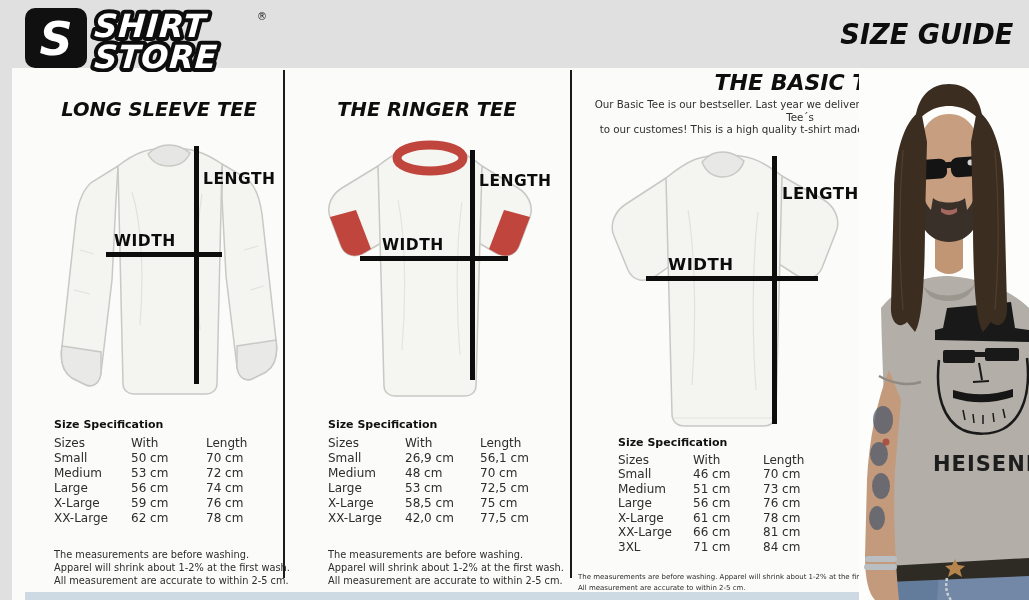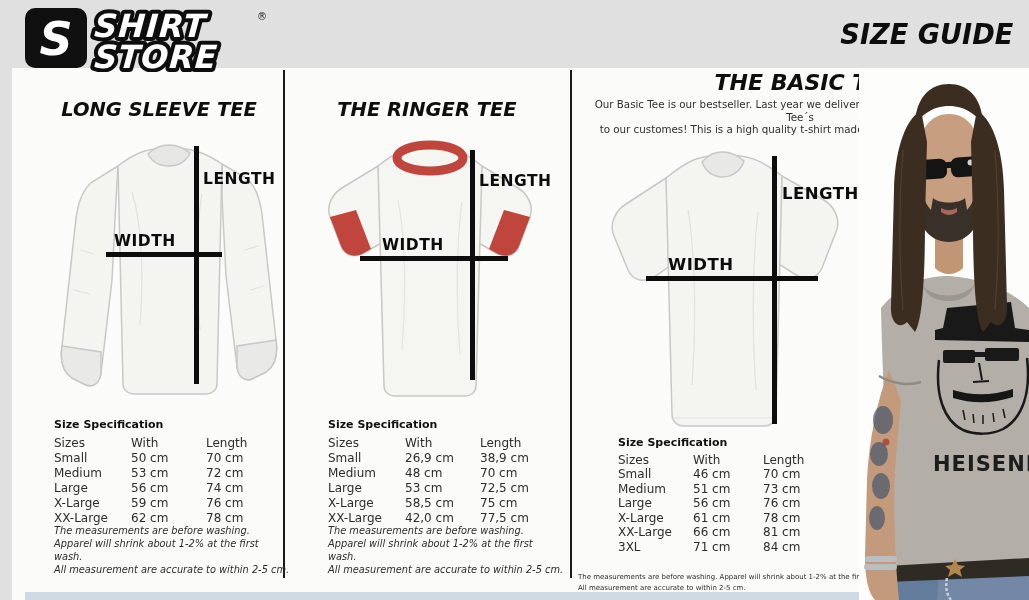--- a/index.html
+++ b/index.html
@@ -52,21 +52,21 @@
   .spec h3{margin:0 0 4px;font-size:11px;font-weight:bold;color:#101010;}
   .spec table{border-collapse:collapse;font-size:12px;color:#2d2d2d;}
   .spec th,.spec td{font-weight:normal;text-align:left;padding:0;height:15px;vertical-align:middle;}
   .spec3 th,.spec3 td{height:14.5px;}
   .spec1 th:nth-child(1),.spec2 th:nth-child(1){width:77px;}
   .spec1 th:nth-child(2),.spec2 th:nth-child(2){width:75px;}
   .spec1 th:nth-child(3),.spec2 th:nth-child(3){width:72px;}
   .spec3 th:nth-child(1){width:75px;}
   .spec3 th:nth-child(2){width:70px;}
   .spec3 th:nth-child(3){width:65px;}
-  .foot{margin:0 0 0;font-size:9.8px;line-height:12.9px;color:#2d2d2d;font-style:italic;}
+  .foot{margin:24px 0 0;font-size:9.8px;line-height:12.9px;color:#2d2d2d;}
   .foot3{position:absolute;left:0px;top:502px;margin:0;font-size:7px;line-height:11px;color:#2d2d2d;white-space:nowrap;}
 
   .photo{
     position:absolute;left:859px;top:70px;width:170px;height:530px;
     overflow:hidden;background:#fdfdfc;
   }
   .shirt-text{
     position:absolute;left:74px;top:382px;
     font-size:21px;font-weight:800;color:#1d1d1d;letter-spacing:1px;white-space:nowrap;
   }
@@ -189,21 +189,21 @@
         <tr>
           <th>Sizes</th>
           <th>With</th>
           <th>Length</th>
         </tr>
       </thead>
       <tbody>
           <tr>
             <td>Small</td>
             <td>26,9 cm</td>
-            <td>38,9 cm</td>
+            <td>56,1 cm</td>
           </tr>
           <tr>
             <td>Medium</td>
             <td>48 cm</td>
             <td>70 cm</td>
           </tr>
           <tr>
             <td>Large</td>
             <td>53 cm</td>
             <td>72,5 cm</td>

